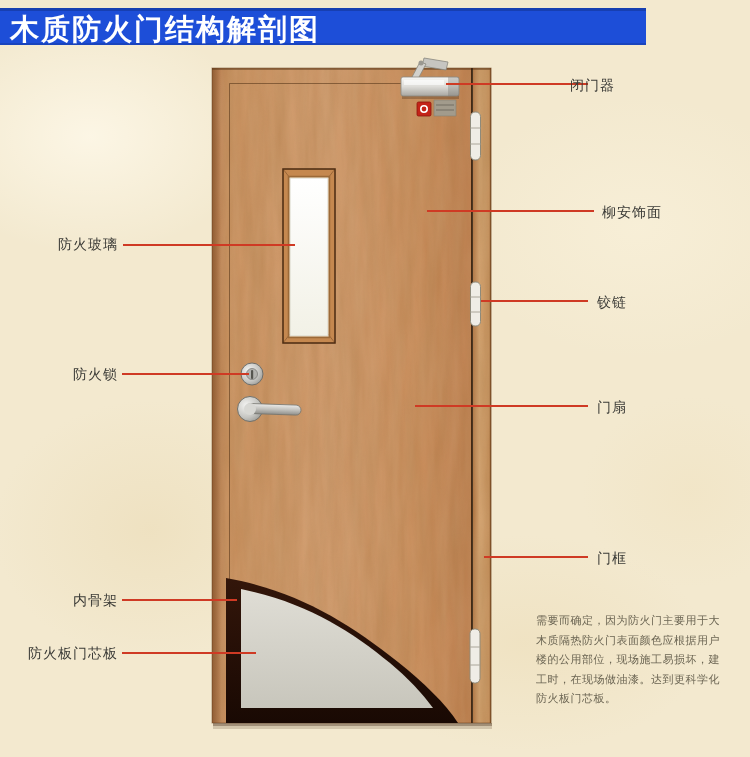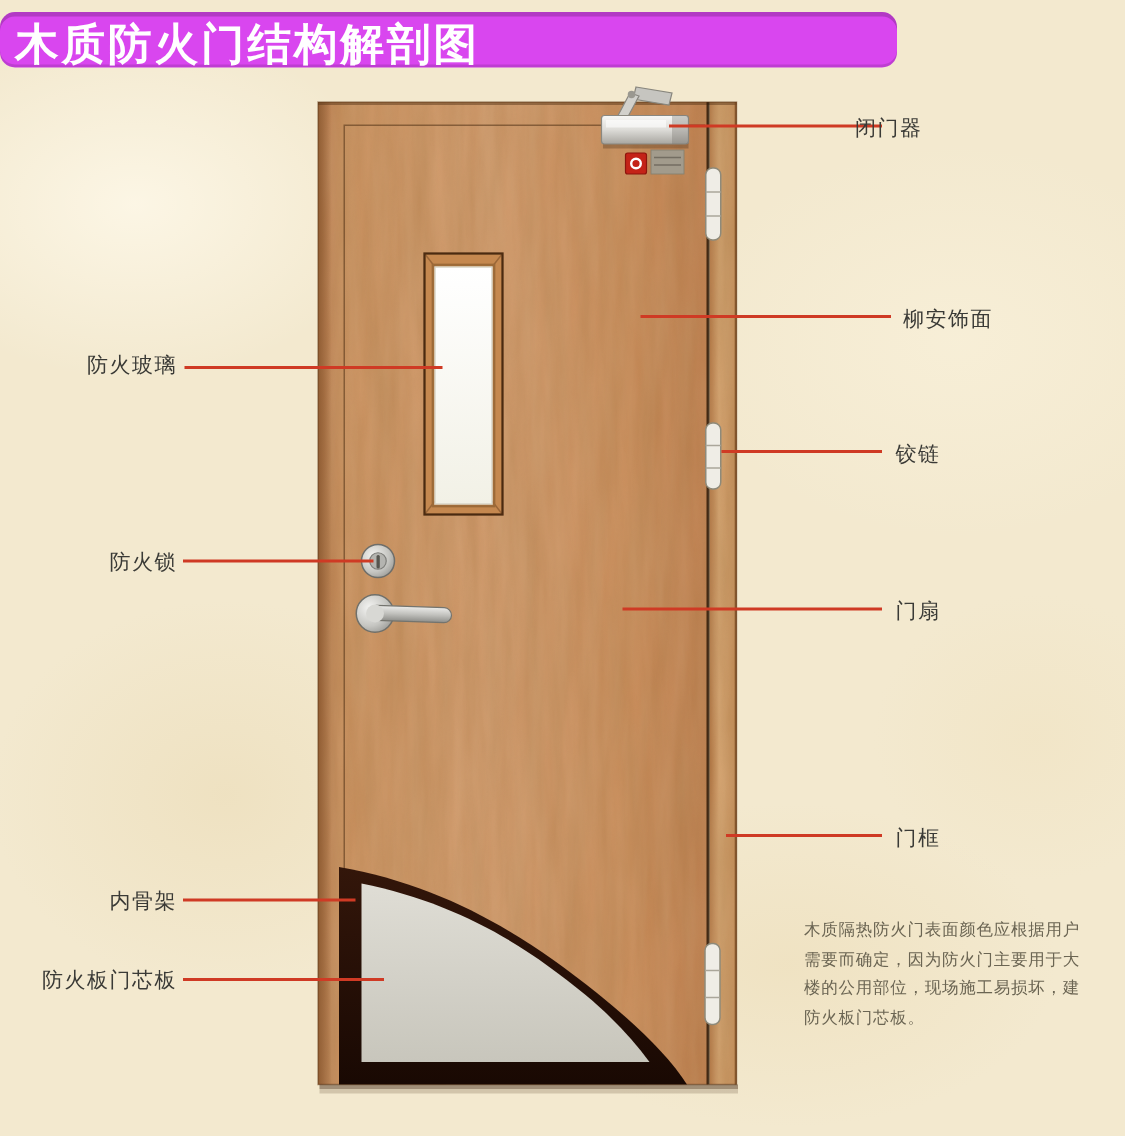--- a/index.html
+++ b/index.html
@@ -12,24 +12,23 @@
     position:absolute;inset:0;
     background-image:
       radial-gradient(ellipse 260px 180px at 12% 18%, rgba(255,250,236,.75), transparent 65%),
       radial-gradient(ellipse 300px 220px at 85% 30%, rgba(250,242,220,.6), transparent 60%),
       radial-gradient(ellipse 240px 200px at 20% 70%, rgba(233,216,176,.45), transparent 65%),
       radial-gradient(ellipse 300px 180px at 70% 85%, rgba(236,220,182,.5), transparent 60%),
       radial-gradient(ellipse 200px 140px at 45% 40%, rgba(252,246,228,.55), transparent 60%),
       radial-gradient(ellipse 180px 160px at 92% 65%, rgba(240,226,192,.5), transparent 60%);
   }
   .banner{
-    position:absolute;left:0;top:8px;width:598px;height:37px;
-    background:#d946ef;
+    position:absolute;left:0;top:8px;width:646px;height:37px;
+    background:#1d4ed8;
     box-shadow:inset 0 3px 0 rgba(0,0,0,.18), inset 0 -2px 0 rgba(0,0,0,.12);
-    border-radius:10px;
   }
   .banner .title{
     position:absolute;left:10px;top:2px;
     color:#ffffff;font-size:29px;font-weight:bold;letter-spacing:2px;
     white-space:nowrap;
   }
   .callout-line{
     position:absolute;height:2px;background:#cf3a24;
   }
   .lbl{
@@ -217,17 +216,18 @@
 <div class="callout-line" style="left:122px;top:373px;width:127px;"></div>
 <div class="lbl left-side" style="top:365px;">防火锁</div>
 
 <div class="callout-line" style="left:122px;top:599px;width:115px;"></div>
 <div class="lbl left-side" style="top:591px;">内骨架</div>
 
 <div class="callout-line" style="left:122px;top:652px;width:134px;"></div>
 <div class="lbl left-side" style="top:644px;">防火板门芯板</div>
 
 <div class="desc">
+  <div class="dline">需要而确定，因为防火门主要用于大</div>
   <div class="dline">木质隔热防火门表面颜色应根据用户</div>
-  <div class="dline">需要而确定，因为防火门主要用于大</div>
   <div class="dline">楼的公用部位，现场施工易损坏，建</div>
+  <div class="dline">工时，在现场做油漆。达到更科学化</div>
   <div class="dline">防火板门芯板。</div>
 </div>
 
 </body></html>

